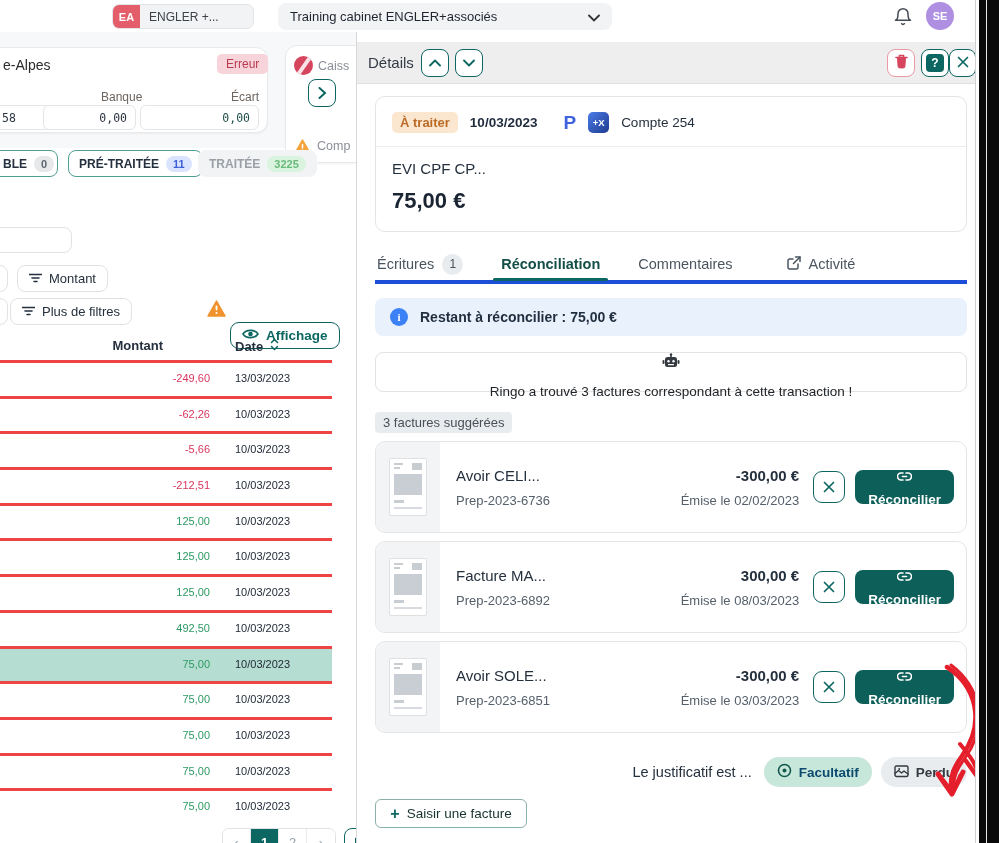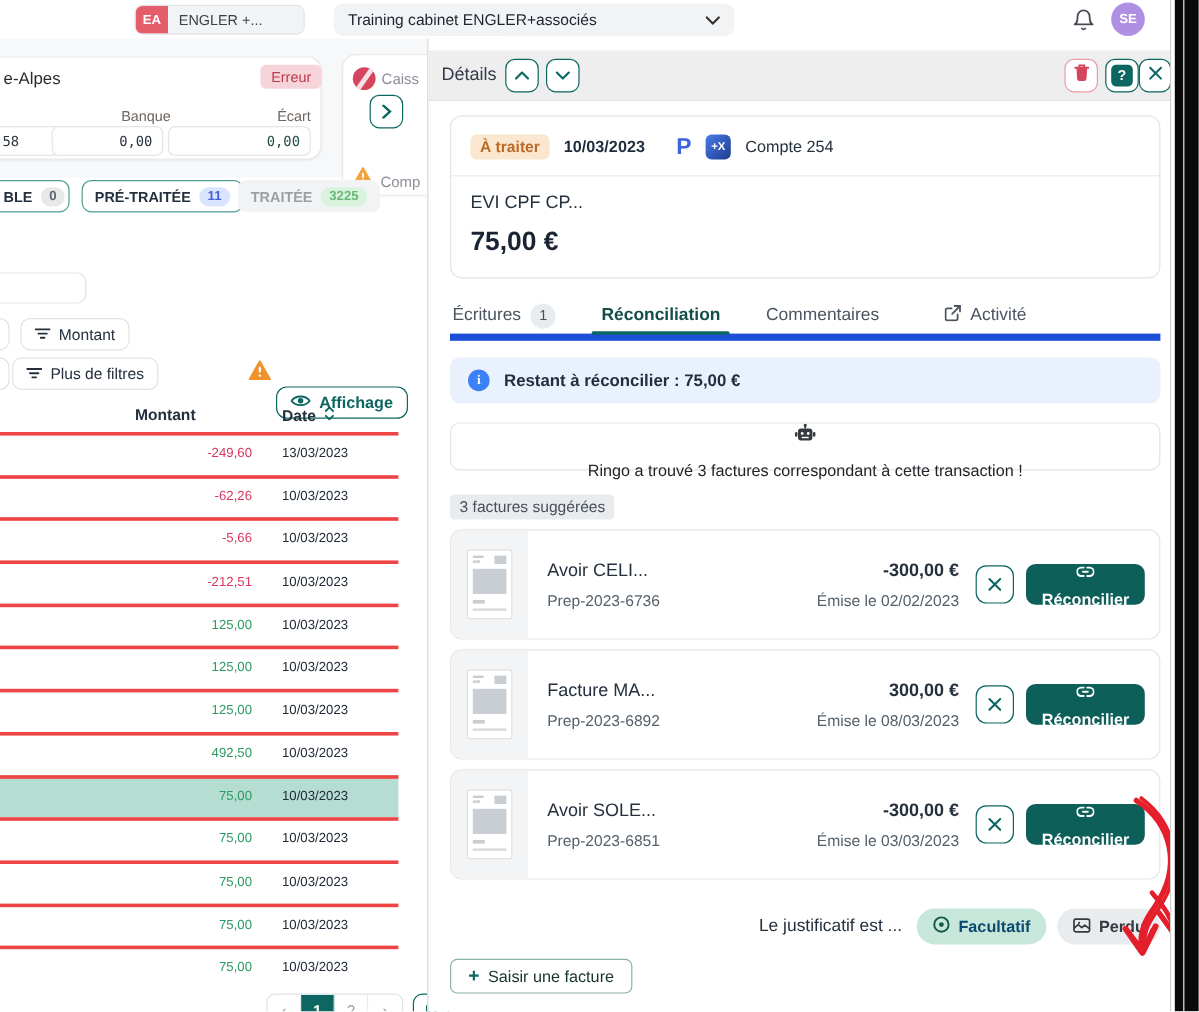--- a/index.html
+++ b/index.html
@@ -25,21 +25,21 @@
   .acct-title { position:absolute; left:22px; top:9px; font-size:14px; color:#2b2b2b; font-weight:500; }
   .badge-error { position:absolute; left:236px; top:6px; background:#f7d4d9; color:#b9394f; font-size:12px; font-weight:500; padding:3px 9px; border-radius:5px; }
   .acct-head { position:absolute; top:42px; font-size:12px; color:#6d655f; }
   .acct-box { position:absolute; top:57px; height:25px; border:1px solid #e3e5e8; border-radius:6px; background:#fff; font-family:"DejaVu Sans Mono", monospace; font-size:11.5px; color:#2b3440; display:flex; align-items:center; justify-content:flex-end; padding-right:8px; }
 
   .cash-card { position:absolute; left:285px; top:13px; width:120px; height:118px; background:#fff; border:1px solid #e9e9e9; border-radius:12px; box-shadow:0 1px 2px rgba(0,0,0,.05); }
   .cash-logo { position:absolute; left:8px; top:10px; width:19px; height:19px; border-radius:50%; background:#d6455e; overflow:hidden; }
   .cash-logo::after { content:""; position:absolute; left:8px; top:-2px; width:4px; height:24px; background:rgba(255,255,255,.85); transform:rotate(35deg); }
   .cash-title { position:absolute; left:32px; top:13px; font-size:12.5px; color:#8a8f98; }
   .cash-next { position:absolute; left:22px; top:33px; width:28px; height:28px; border:1.5px solid #0c6661; border-radius:8px; background:#fff; color:#0c6661; display:flex; align-items:center; justify-content:center; cursor:pointer; }
-  .cash-alert-row { position:absolute; left:8px; top:93px; display:flex; align-items:flex-end; gap:6px; }
+  .cash-alert-row { position:absolute; left:8px; top:93px; display:flex; align-items:flex-start; gap:6px; }
   .cash-alert-label { font-size:12.5px; color:#8a8f98; }
 
   .status-tabs { position:absolute; left:0; top:118px; height:27px; }
   .stab { position:absolute; top:0; height:27px; display:flex; align-items:center; gap:7px; font-size:12px; font-weight:bold; border-radius:8px; padding:0 10px; cursor:pointer; white-space:nowrap; }
   .stab.outline { border:1.5px solid #4e9e92; background:#fff; color:#25303e; }
   .stab.muted { background:#f1f3f5; color:#9aa0a6; border:1.5px solid transparent; }
   .pill { font-size:11px; font-weight:bold; border-radius:10px; padding:2px 7px; }
   .pill.gray { background:#e6e8ea; color:#5d6570; }
   .pill.blue { background:#dbe4ff; color:#3f5fd8; }
   .pill.green { background:#d9f3de; color:#69b97a; }
@@ -84,21 +84,21 @@
   .txn-row1 { display:flex; align-items:center; gap:12px; }
   .badge-atraiter { background:#fbe7cf; color:#bb6a28; font-size:13px; font-weight:bold; border-radius:5px; padding:3px 8px; }
   .txn-date { font-size:13.5px; font-weight:bold; color:#1f2c3d; }
   .p-logo { color:#3e63dd; font-weight:800; font-size:19px; margin-left:14px; line-height:1; }
   .px-tile { width:21px; height:21px; border-radius:5px; background:linear-gradient(135deg,#4a7ce8,#1f3b8f); color:#fff; font-size:9.5px; font-weight:bold; display:flex; align-items:center; justify-content:center; }
   .txn-account { font-size:13.5px; color:#25303e; }
   .txn-divider { height:1px; background:#ececec; margin:13px -16px 0; }
   .txn-label { margin-top:13px; font-size:15px; color:#25303e; }
   .txn-amount { margin-top:11px; font-size:22px; font-weight:bold; color:#1a2433; }
 
-  .dtabs { margin-top:16px; height:36px; display:flex; gap:34px; border-bottom:6px solid #1d4ed8; }
+  .dtabs { margin-top:16px; height:36px; display:flex; gap:34px; border-bottom:4px solid #1d4ed8; }
   .dtab { display:flex; align-items:center; gap:8px; font-size:14.5px; color:#4a5560; padding:0 2px; cursor:pointer; position:relative; }
   .dtab .cnt { width:21px; height:21px; border-radius:50%; background:#e9ecef; color:#495057; font-size:12px; display:flex; align-items:center; justify-content:center; }
   .dtab.active { color:#134e48; font-weight:bold; }
   .dtab.active::after { content:""; position:absolute; left:-6px; right:-6px; bottom:-1px; height:3px; background:#0c6661; border-radius:2px; }
 
   .info-banner { margin-top:14px; height:38px; background:#e9f1fd; border-radius:8px; display:flex; align-items:center; gap:12px; padding:0 15px; }
   .info-i { width:18px; height:18px; border-radius:50%; background:#3c82f6; color:#fff; font-size:11px; font-weight:bold; font-family:"Liberation Serif", serif; display:flex; align-items:center; justify-content:center; }
   .info-text { font-size:14px; font-weight:bold; color:#1f2d3d; }
 
   .robot-banner { margin-top:16px; height:40px; border:1px solid #e3e3e3; border-radius:8px; display:flex; align-items:center; gap:11px; padding:0 15px;flex-direction:column; }

